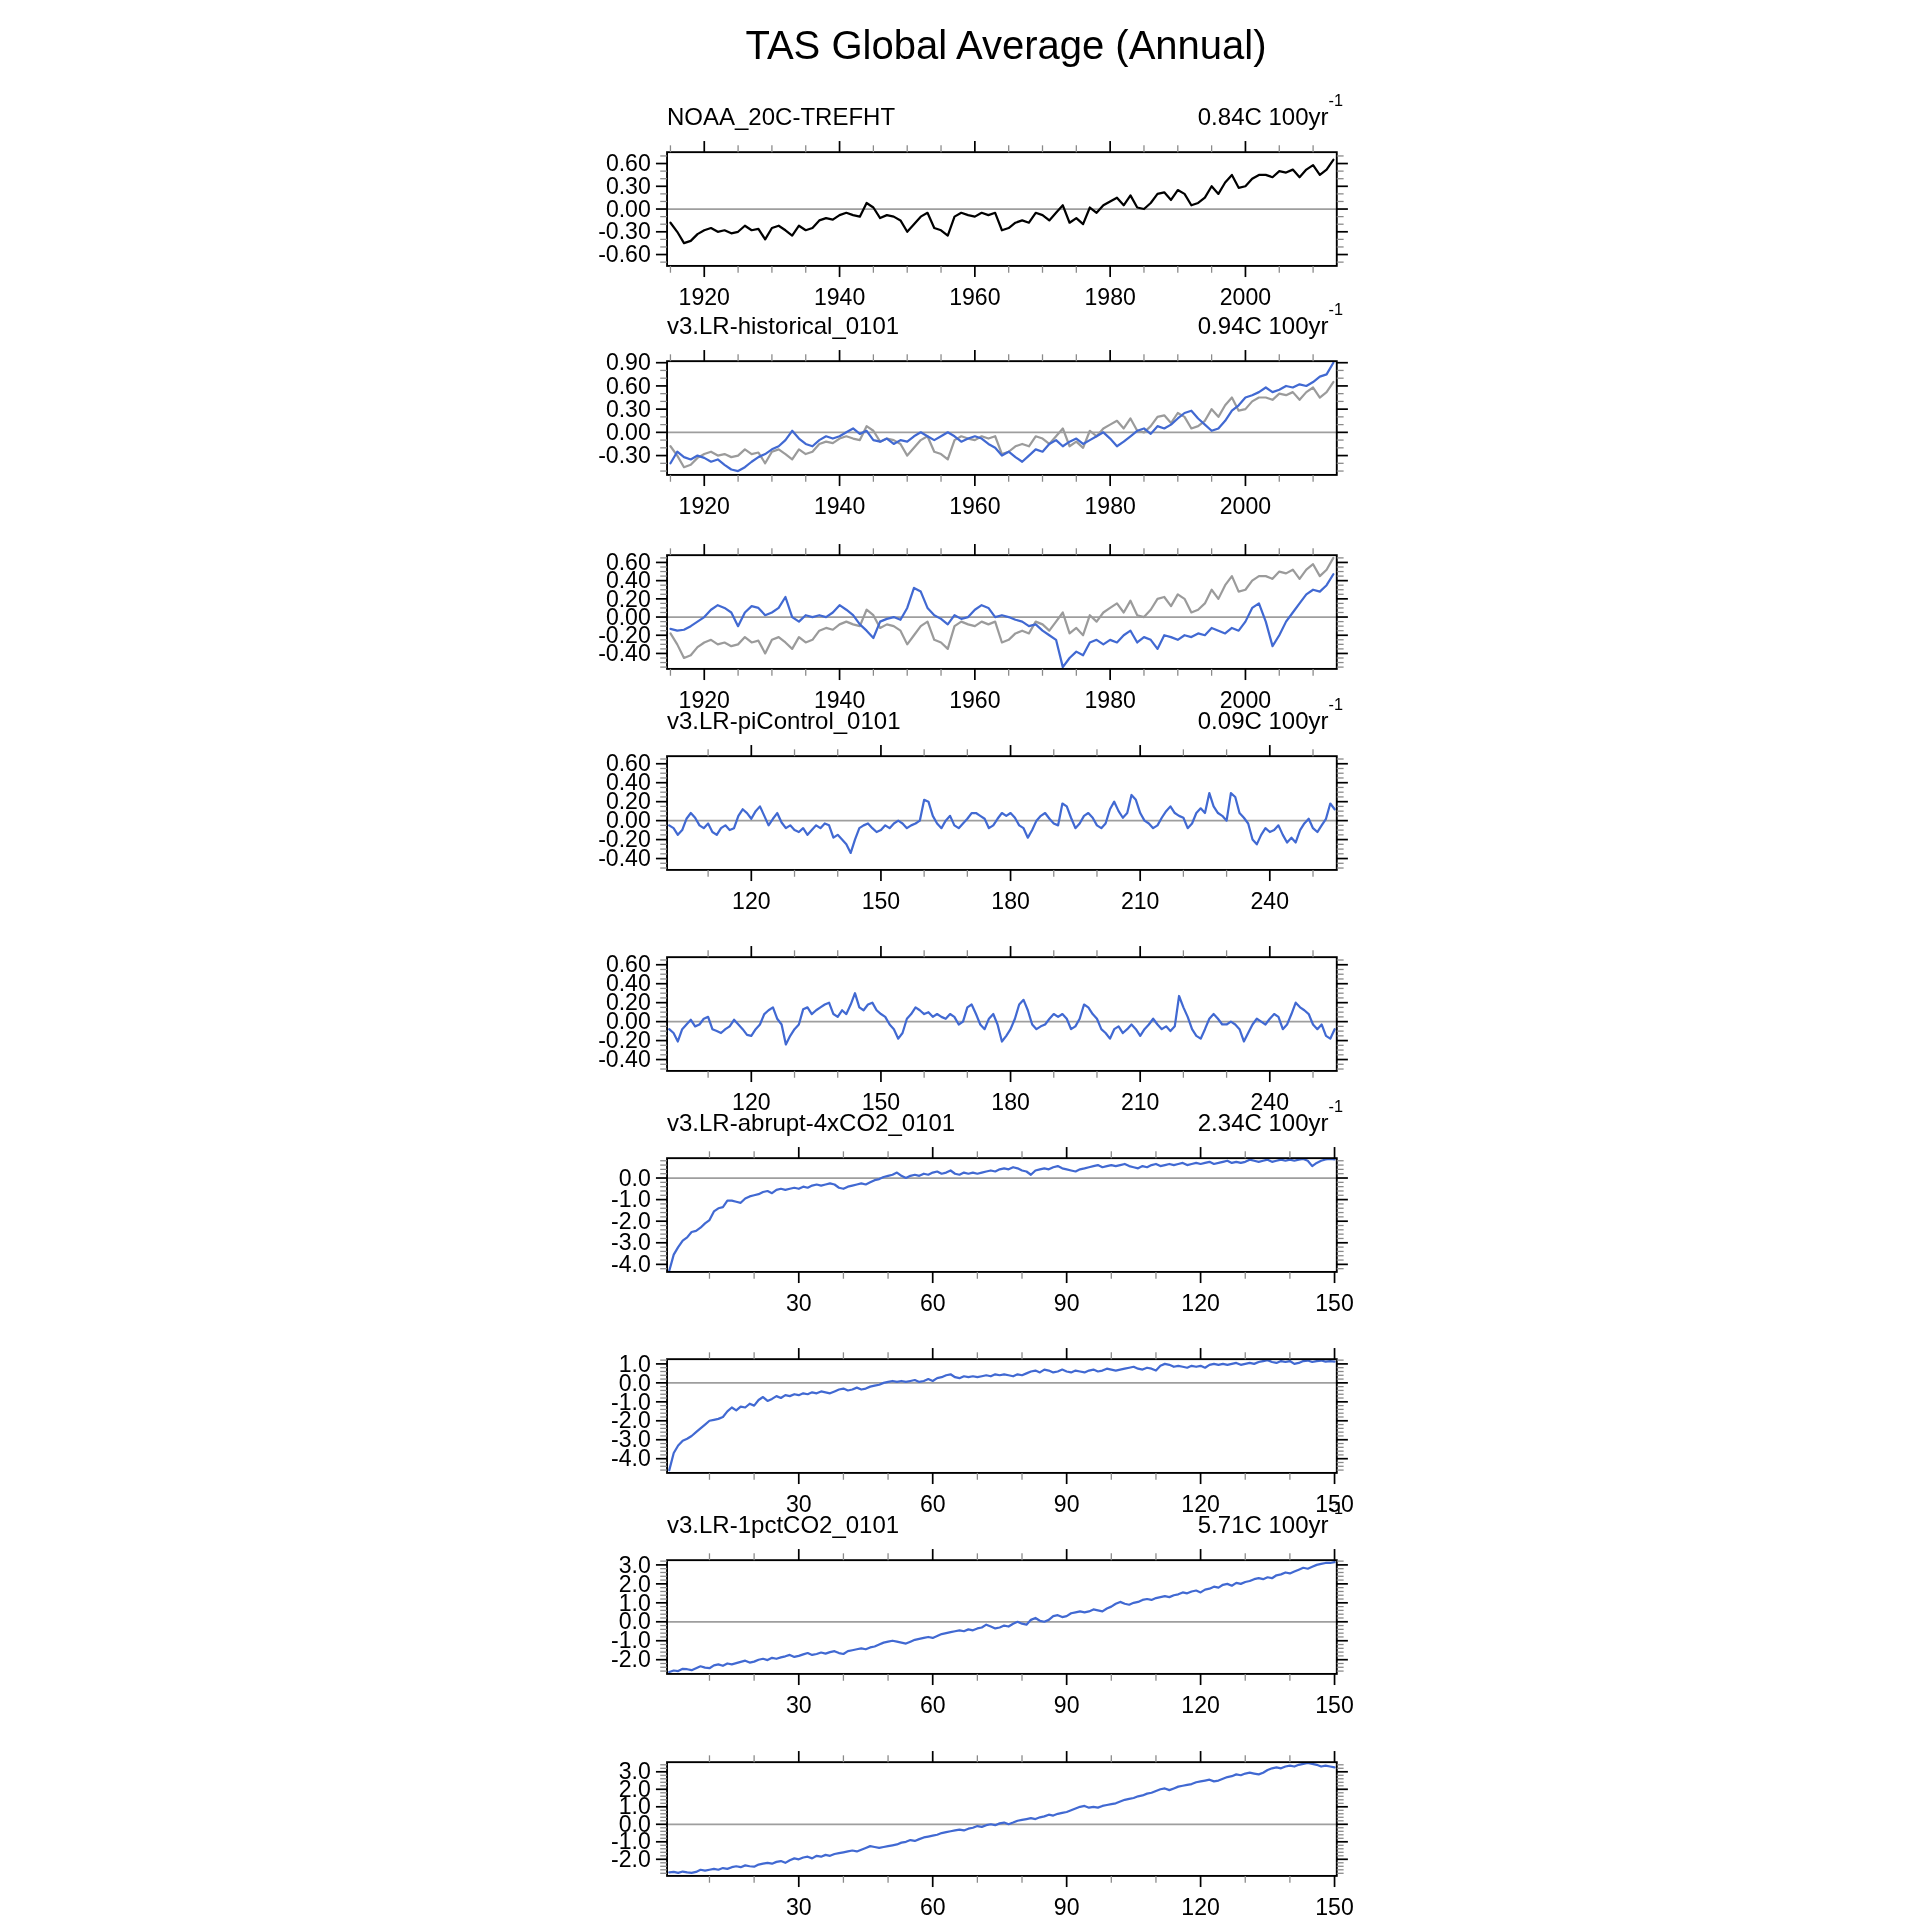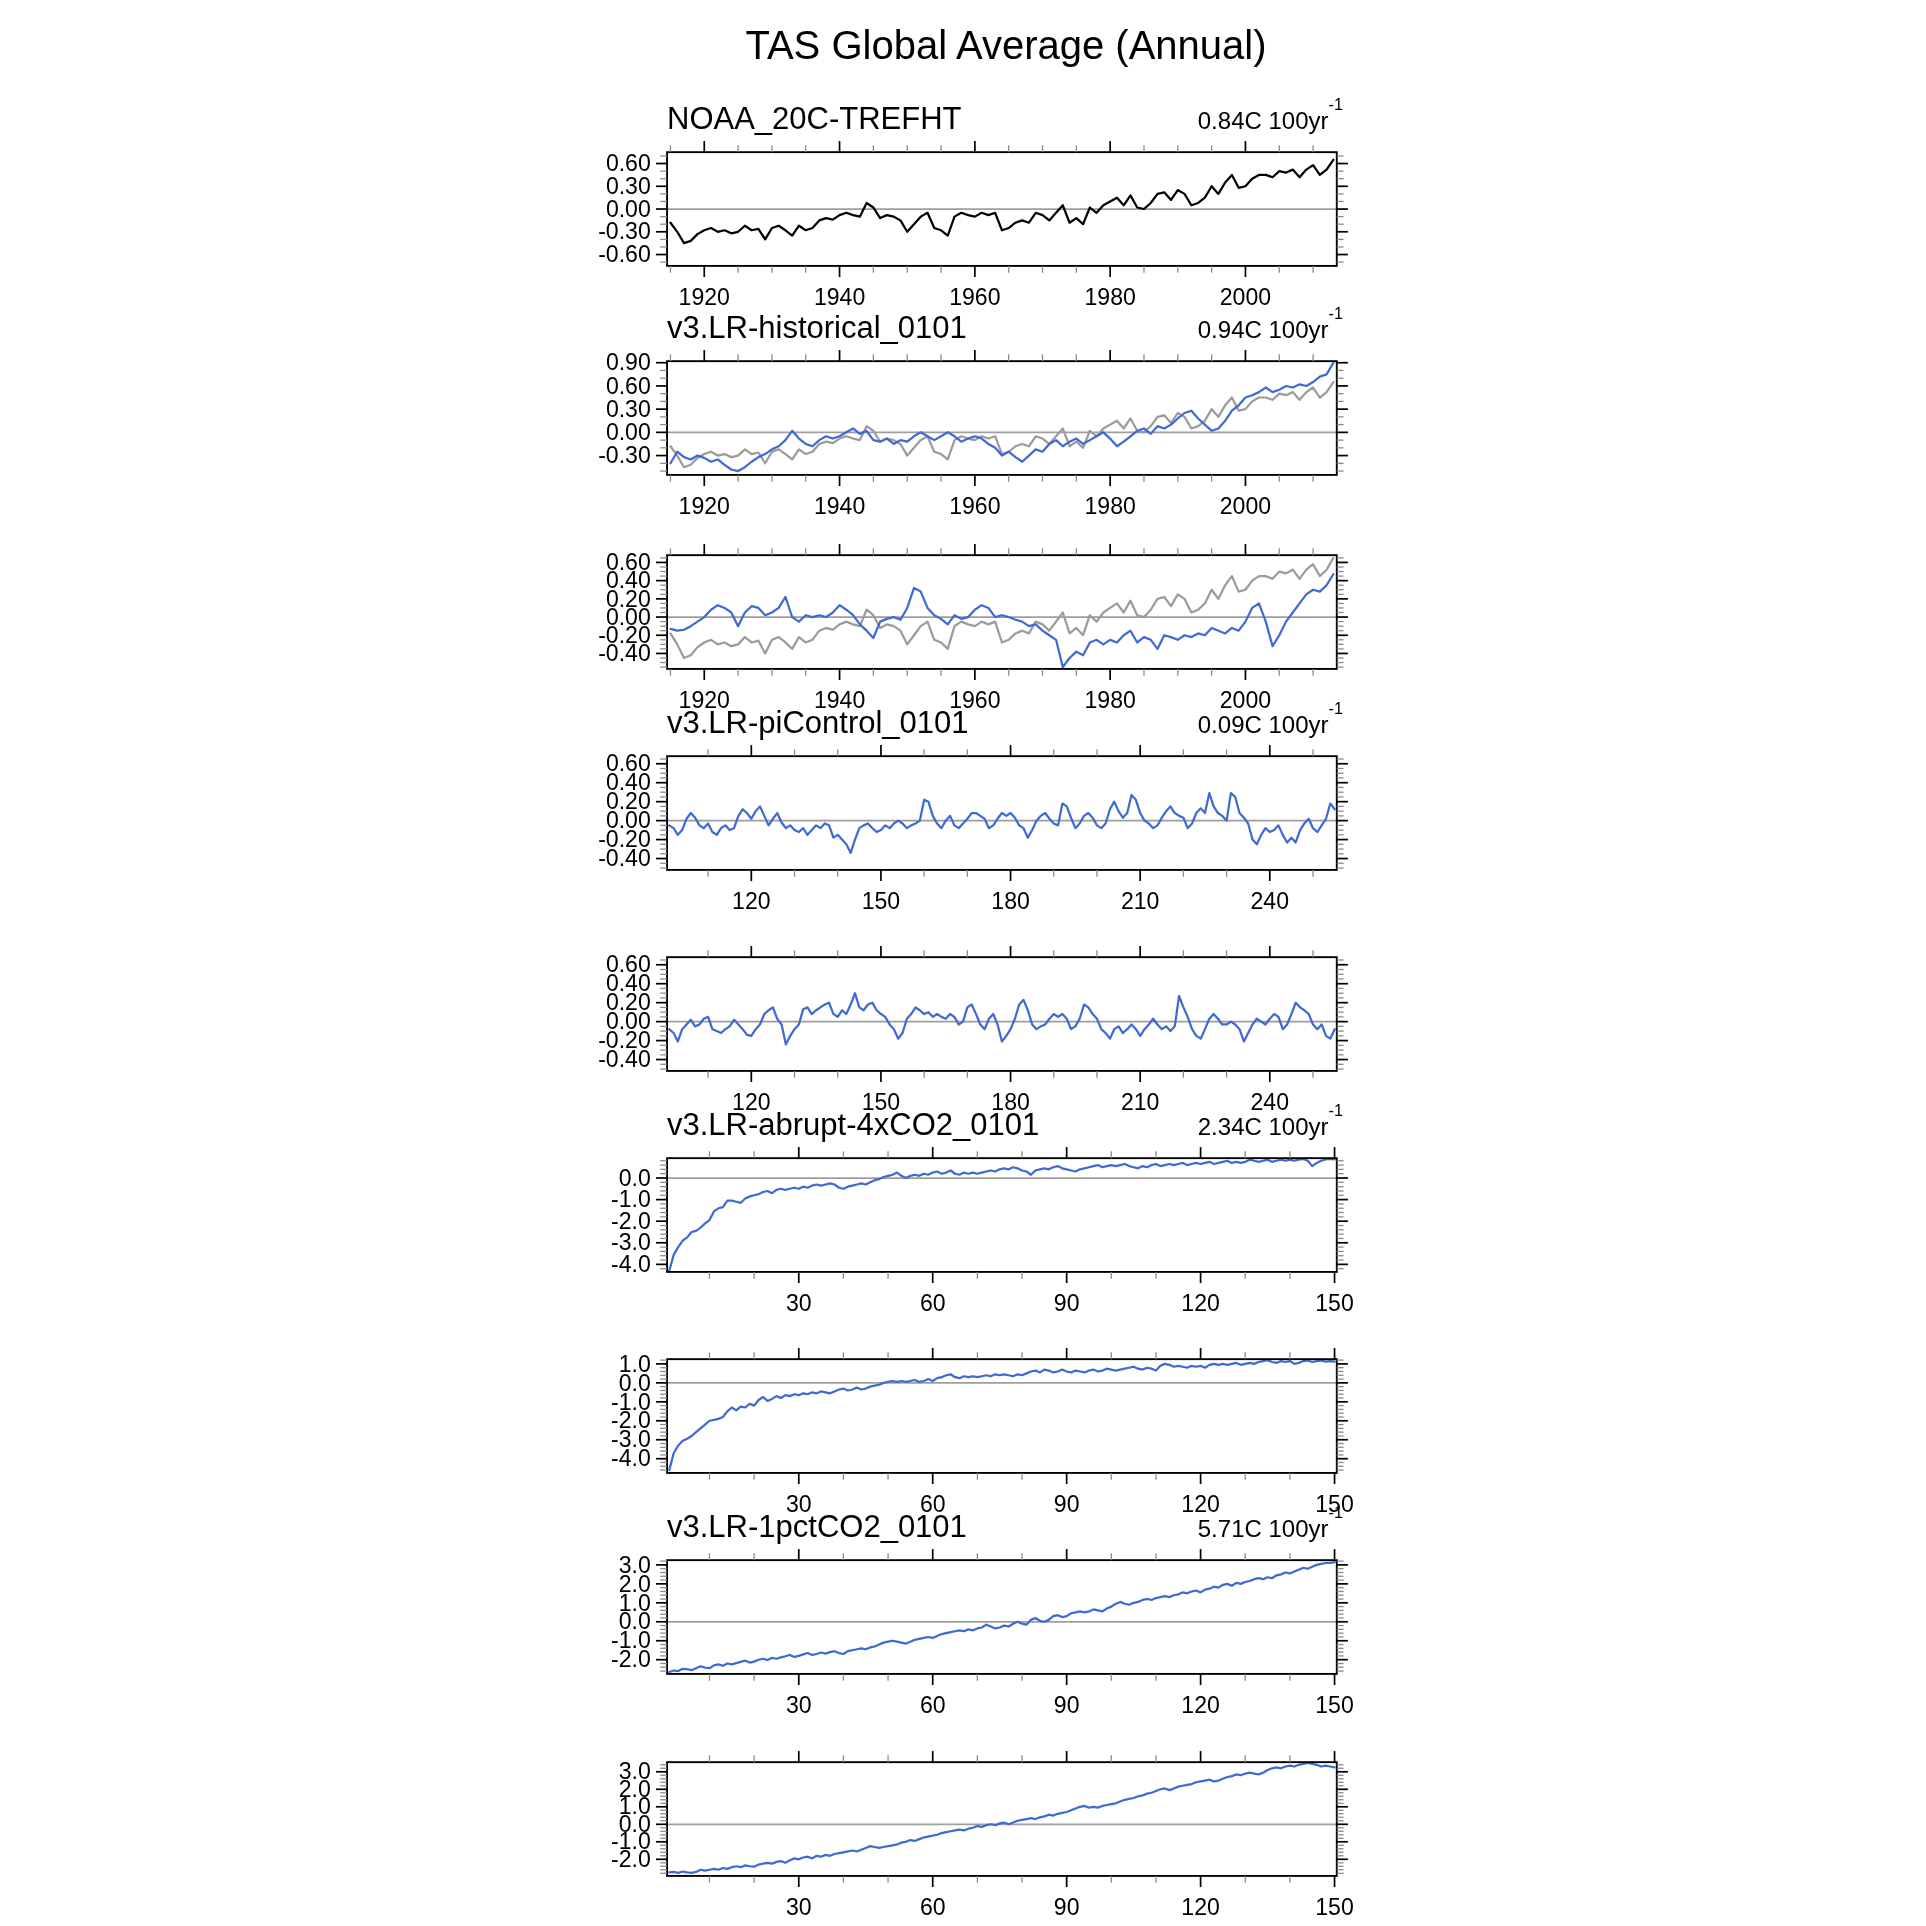--- a/index.html
+++ b/index.html
@@ -2,21 +2,21 @@
 <html style="font-size:13.7px"><head>
 <meta charset="utf-8">
 <style>
   html,body{margin:0;padding:0;background:#ffffff;}
   body{width:1926px;height:1926px;position:relative;font-family:"Liberation Sans",sans-serif;color:#000;}
   .main-title{position:absolute;top:19px;left:667px;width:670px;text-align:center;
               font-size:40px;font-weight:400;margin:4px;white-space:nowrap;}
   .panel{position:absolute;left:0;width:1926px;height:201px;overflow:visible;}
   .panel-hd{position:absolute;left:667px;width:676px;top:6.8px;display:flex;
             justify-content:space-between;align-items:baseline;}
-  .p-title{font-size:31px;}
+  .p-title{font-size:24px;}
   .p-trend{font-size:24px;white-space:nowrap;}
   .p-trend .exp{font-size:16.3px;position:relative;top:-9.4px;}
   svg.chart{position:absolute;left:0;top:0;width:1926px;height:201px;overflow:visible;display:block;}
   svg.chart text{font-family:"Liberation Sans",sans-serif;font-size:27px;fill:#000;}
 </style>
 </head>
 <body>
 
 <h1 class="main-title">TAS Global Average (Annual)</h1>
 

